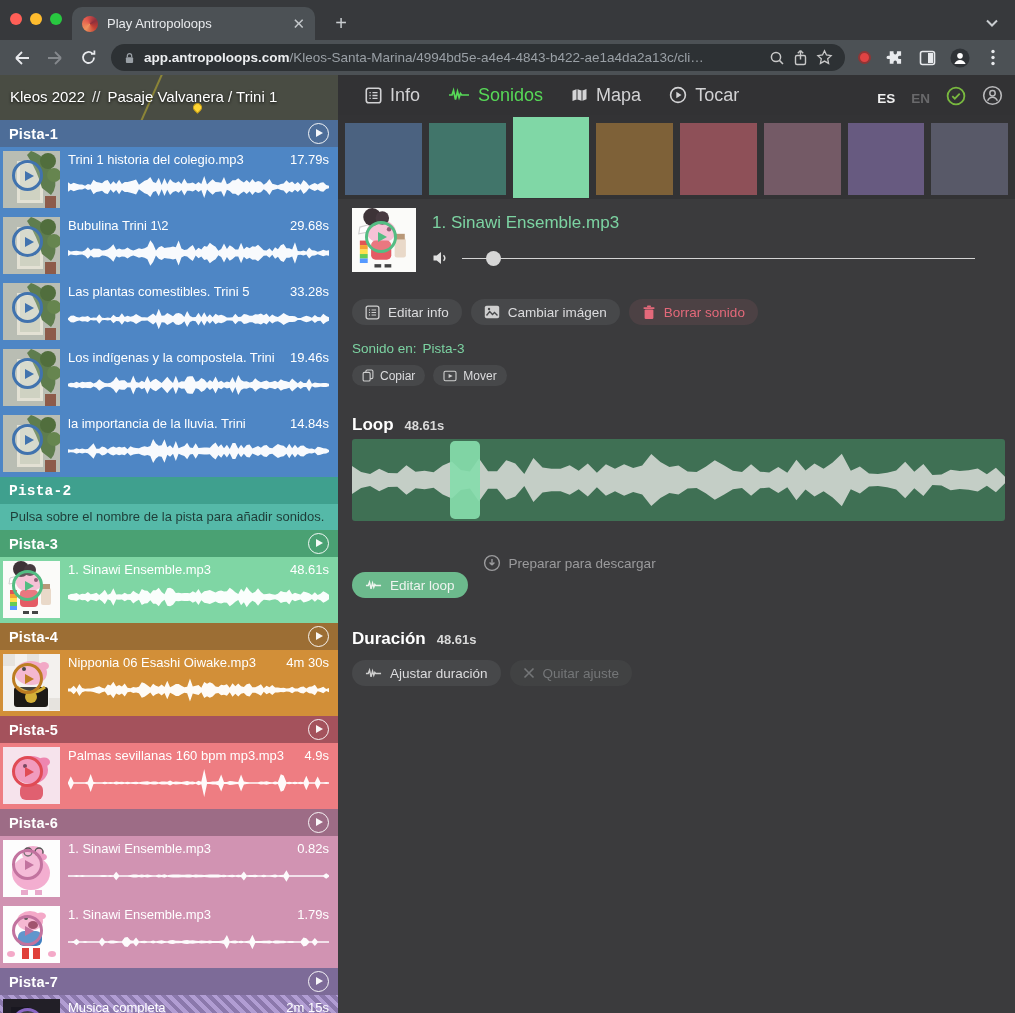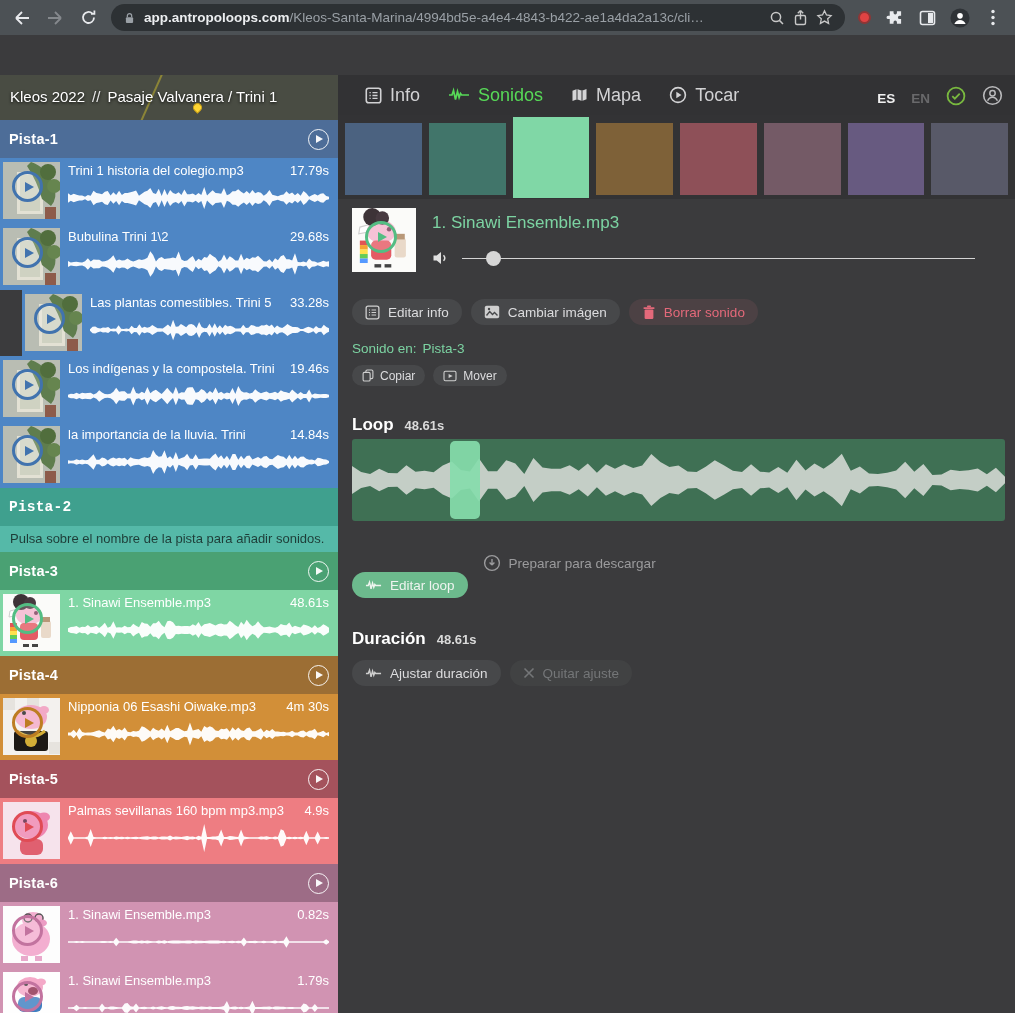--- a/index.html
+++ b/index.html
@@ -62,21 +62,21 @@
              background:#ffd633; transform:rotate(-45deg); border:1px solid #caa21a; }
   .breadcrumb-text { position:absolute; left:10px; top:13px; font-size:15px; color:#fff; white-space:nowrap;
                      text-shadow:0 1px 3px rgba(0,0,0,.85); z-index:2; }
   .breadcrumb-text .sep { margin:0 7px; color:#eaeaea; }
 
   
   .content { display:flex; height:calc(100% - 40px); }
 
   
   .sidebar { width:338px; flex:none; background:#3b3b3d; padding-top:5px; overflow:hidden; }
-  .track-header { height:38px; display:flex; align-items:center; padding:0 9px; cursor:pointer; }
+  .track-header { height:27px; display:flex; align-items:center; padding:0 9px; cursor:pointer; }
   .track-name { color:#fff; font-weight:bold; font-size:14.5px; letter-spacing:.2px; }
   .play-ring { margin-left:auto; width:21px; height:21px; border:1.6px solid rgba(255,255,255,.92);
                border-radius:50%; position:relative; cursor:pointer; flex:none; }
   .play-ring i { position:absolute; left:7px; top:5px; width:0; height:0;
                  border-left:7px solid rgba(255,255,255,.95); border-top:4.5px solid transparent;
                  border-bottom:4.5px solid transparent; }
   .track-empty { height:26px; font-size:13px; color:#1e3d38; padding:5px 10px; }
   .clip { height:66px; display:flex; cursor:pointer; }
   .clip.striped { background:repeating-linear-gradient(45deg,#8b78ac 0 4px,#b19dd3 4px 8px); }
   .thumb { width:57px; height:57px; margin:4px 0 0 3px; position:relative; flex:none; }
@@ -129,20 +129,38 @@
   .loop-btns { display:flex; align-items:center; gap:15px; margin-top:7px; }
   .linkbtn { display:inline-flex; align-items:center; gap:8px; color:#9b9b9d; font-size:13.5px;
              background:none; border:none; cursor:pointer; font-family:"Liberation Sans",sans-serif; }
   .dur-row { display:flex; gap:9px; margin-top:11px; }
 </style>
 </head>
 <body>
 
 <div class="screen">
 
+  <div class="tabstrip">
+    <div class="lights">
+      <span class="light r"></span>
+      <span class="light y"></span>
+      <span class="light g"></span>
+    </div>
+    <div class="btab">
+      <span class="favicon"></span>
+      <span class="btab-title">Play Antropoloops</span>
+      <span class="tab-close">✕</span>
+    </div>
+    <div class="newtab">+</div>
+    <div class="tab-chevron">
+      <svg width="14" height="10" viewBox="0 0 14 10">
+          <path d="M2 2.5l5 5 5-5" stroke="#c9cdd0" stroke-width="2" fill="none"></path>
+        </svg>
+    </div>
+  </div>
 
   <div class="toolbar">
     <span class="navic">
       <svg width="18" height="16" viewBox="0 0 18 16">
           <path d="M16 8H3m0 0l6-6M3 8l6 6" stroke="#e8eaed" stroke-width="1.8" fill="none"></path>
         </svg>
       </span>
     <span class="navic">
       <svg width="18" height="16" viewBox="0 0 18 16">
           <path d="M2 8h13m0 0l-6-6m6 6l-6 6" stroke="#85898d" stroke-width="1.8" fill="none"></path>
@@ -315,21 +333,21 @@
             <div class="clip-body">
               <div class="clip-title-row">
                 <span class="clip-title">Bubulina Trini 1\2</span>
                 <span class="clip-duration">29.68s</span>
               </div>
               <svg class="wave" viewBox="0 0 260 32" preserveAspectRatio="none">
                 <polygon points="0.0,13.2 2.8,14.5 5.7,14.2 8.5,13.8 11.3,14.3 14.1,14.5 17.0,13.5 19.8,10.5 22.6,13.6 25.4,11.8 28.3,12.0 31.1,11.9 33.9,13.6 36.7,13.4 39.6,12.4 42.4,10.6 45.2,7.7 48.0,13.0 50.9,11.8 53.7,12.7 56.5,12.4 59.3,10.8 62.2,12.6 65.0,13.6 67.8,12.7 70.7,11.6 73.5,12.2 76.3,11.5 79.1,10.1 82.0,3.9 84.8,7.6 87.6,13.6 90.4,10.6 93.3,9.3 96.1,11.4 98.9,10.8 101.7,10.7 104.6,9.9 107.4,10.5 110.2,4.2 113.0,11.8 115.9,13.1 118.7,12.6 121.5,10.4 124.3,8.4 127.2,13.7 130.0,11.0 132.8,12.8 135.7,9.3 138.5,10.1 141.3,6.4 144.1,8.4 147.0,10.1 149.8,13.9 152.6,12.3 155.4,7.0 158.3,12.2 161.1,8.7 163.9,10.4 166.7,12.6 169.6,12.7 172.4,6.4 175.2,12.5 178.0,10.2 180.9,11.5 183.7,9.7 186.5,10.0 189.3,8.2 192.2,10.8 195.0,13.4 197.8,13.6 200.7,11.6 203.5,14.4 206.3,10.7 209.1,12.5 212.0,8.6 214.8,7.5 217.6,11.6 220.4,11.6 223.3,12.7 226.1,5.8 228.9,14.2 231.7,14.3 234.6,13.7 237.4,14.6 240.2,10.9 243.0,13.4 245.9,13.6 248.7,14.9 251.5,14.0 254.3,13.0 257.2,13.9 260.0,13.3 260.0,18.7 257.2,18.1 254.3,19.0 251.5,18.0 248.7,17.1 245.9,18.4 243.0,18.6 240.2,21.1 237.4,17.4 234.6,18.3 231.7,17.7 228.9,17.8 226.1,26.2 223.3,19.3 220.4,20.4 217.6,20.4 214.8,24.5 212.0,23.4 209.1,19.5 206.3,21.3 203.5,17.6 200.7,20.4 197.8,18.4 195.0,18.6 192.2,21.2 189.3,23.8 186.5,22.0 183.7,22.3 180.9,20.5 178.0,21.8 175.2,19.5 172.4,25.6 169.6,19.3 166.7,19.4 163.9,21.6 161.1,23.3 158.3,19.8 155.4,25.0 152.6,19.7 149.8,18.1 147.0,21.9 144.1,23.6 141.3,25.6 138.5,21.9 135.7,22.7 132.8,19.2 130.0,21.0 127.2,18.3 124.3,23.6 121.5,21.6 118.7,19.4 115.9,18.9 113.0,20.2 110.2,27.8 107.4,21.5 104.6,22.1 101.7,21.3 98.9,21.2 96.1,20.6 93.3,22.7 90.4,21.4 87.6,18.4 84.8,24.4 82.0,28.1 79.1,21.9 76.3,20.5 73.5,19.8 70.7,20.4 67.8,19.3 65.0,18.4 62.2,19.4 59.3,21.2 56.5,19.6 53.7,19.3 50.9,20.2 48.0,19.0 45.2,24.3 42.4,21.4 39.6,19.6 36.7,18.6 33.9,18.4 31.1,20.1 28.3,20.0 25.4,20.2 22.6,18.4 19.8,21.5 17.0,18.5 14.1,17.5 11.3,17.7 8.5,18.2 5.7,17.8 2.8,17.5 0.0,18.8" fill="rgba(255,255,255,0.96)"></polygon>
               </svg>
             </div>
           </div>
-          <div class="clip" style="background: rgb(78, 134, 197); margin-left: 22px;">
+          <div class="clip" style="background: rgb(78, 134, 197);">
             <div class="thumb">
               <svg viewBox="0 0 57 57" preserveAspectRatio="none">
                 <rect width="57" height="57" fill="#b9bdb3"></rect>
                 <rect x="14" y="10" width="26" height="42" fill="#e3e1d4"></rect>
                 <rect x="17" y="13" width="20" height="36" fill="#cfd2c2"></rect>
                 <path d="M28 0q16 5 23 24q4 12-3 20l-9-7q-5-18-15-33z" fill="#5f7d4e"></path>
                 <circle cx="45" cy="10" r="8" fill="#516e3d"></circle>
                 <circle cx="51" cy="24" r="7" fill="#66854f"></circle>
                 <rect x="42" y="45" width="11" height="12" fill="#8d5b4a"></rect>
               </svg>

